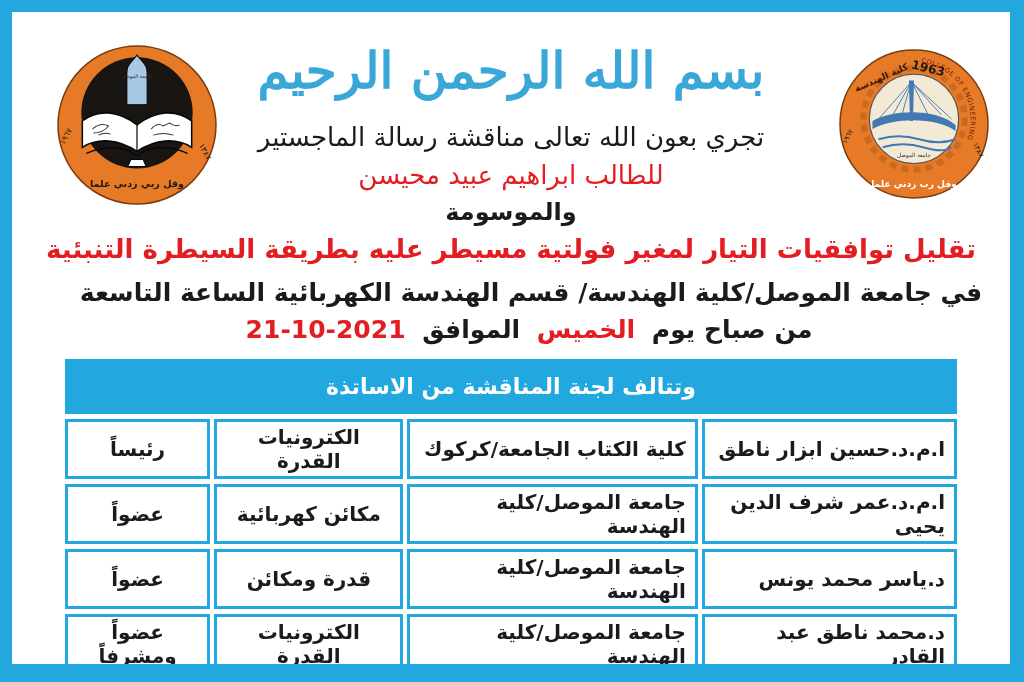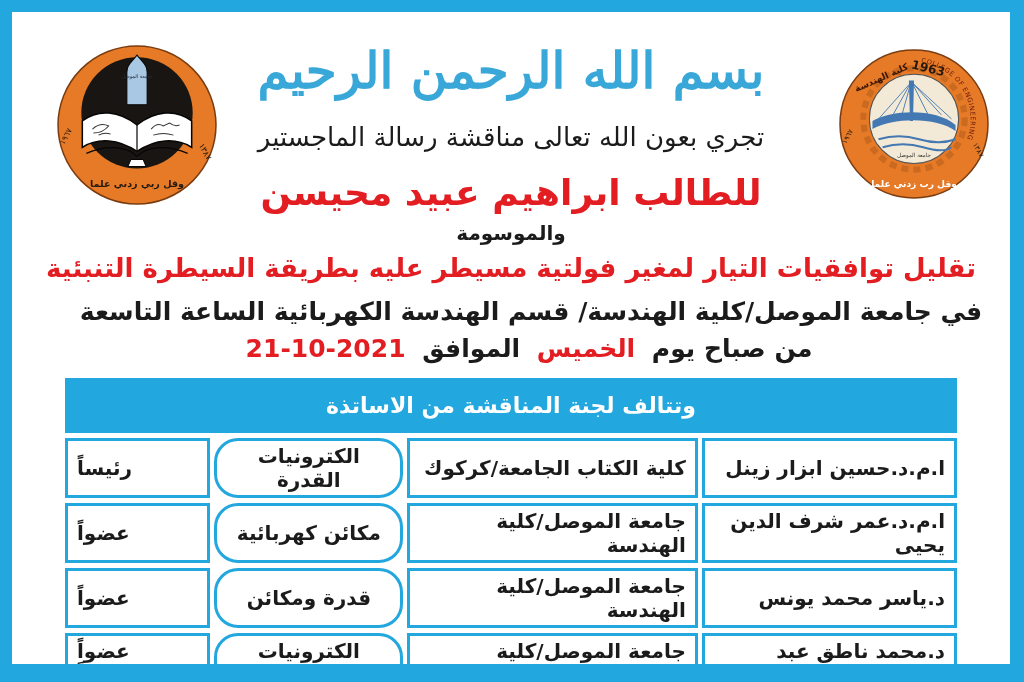--- a/index.html
+++ b/index.html
@@ -24,22 +24,22 @@
   .logo-left{left:44px;top:32px;width:162px;height:162px;}
   .logo-right{right:20px;top:36px;width:152px;height:152px;}
   .content{direction:rtl;text-align:center;padding-top:8px;}
   .content > div{white-space:nowrap;}
   .bismillah{
     height:100px;display:flex;align-items:center;justify-content:center;
     font-size:50px;font-weight:bold;color:var(--blue-light);
     font-family:"DejaVu Serif",serif;
   }
   .line1{font-size:26px;color:var(--ink);margin-top:2px;}
-  .student{font-size:36px;font-weight:bold;color:var(--red);margin-top:20px;}
-  .wal{font-size:20px;font-weight:bold;color:var(--ink);margin-top:8px;}
+  .student{font-size:26px;font-weight:normal;color:var(--red);margin-top:8px;}
+  .wal{font-size:24px;font-weight:bold;color:var(--ink);margin-top:8px;}
   .title-red{font-size:26px;font-weight:bold;color:var(--red);margin-top:8px;}
   .venue{font-size:25px;font-weight:bold;color:var(--ink);margin-top:14px;padding-left:40px;}
   .dateline{font-size:25px;font-weight:bold;color:var(--ink);margin-top:8px;padding-left:36px;}
   .dateline span{margin:0 4px;}
   .red-text{color:var(--red);}
   table.committee{
     width:900px;margin:10px auto 0;direction:rtl;
     border-collapse:separate;border-spacing:4px 5px;
     font-weight:bold;color:var(--ink);font-size:20px;
     table-layout:fixed;
@@ -47,22 +47,22 @@
   table.committee th{
     background:var(--blue);color:#ffffff;font-size:22px;
     border:3px solid var(--blue);padding:12px 4px;font-weight:bold;
   }
   table.committee td{
     border:3px solid var(--blue);padding:3px 9px;height:34px;
     background:#ffffff;overflow:hidden;
   }
   td.c-name{text-align:right;}
   td.c-aff{text-align:right;}
-  td.c-spec{text-align:center;border-radius:24px;}
-  td.c-role{text-align:left;}
+  td.c-spec{text-align:center;}
+  td.c-role{text-align:center;}
 </style>
 </head>
 <body>
 
 <div class="page">
 
   <svg class="logo logo-left" viewBox="0 0 160 160" aria-hidden="true">
     <circle cx="80" cy="80" r="78" fill="#e67a27" stroke="#7a3c10" stroke-width="1.5"></circle>
     <circle cx="80" cy="68" r="55" fill="#181512"></circle>
     <path d="M70,60 V28 Q70,22 75,17 L80,11 L85,17 Q90,22 90,28 V60 Z" fill="#a9c8e4" stroke="#060606" stroke-width="1"></path>
@@ -119,21 +119,21 @@
         <col style="width:29%">
           <col style="width:33%">
           <col style="width:21.5%">
           <col style="width:16.5%">
       </colgroup>
       <tbody>
         <tr>
           <th colspan="4">وتتالف لجنة المناقشة من الاساتذة</th>
         </tr>
         <tr>
-          <td class="c-name">ا.م.د.حسين ابزار زينل</td>
+          <td class="c-name">ا.م.د.حسين ابزار ناطق</td>
           <td class="c-aff">كلية الكتاب الجامعة/كركوك</td>
           <td class="c-spec">الكترونيات القدرة</td>
           <td class="c-role">رئيساً</td>
         </tr>
         <tr>
           <td class="c-name">ا.م.د.عمر شرف الدين يحيى</td>
           <td class="c-aff">جامعة الموصل/كلية الهندسة</td>
           <td class="c-spec">مكائن كهربائية</td>
           <td class="c-role">عضواً</td>
         </tr>

